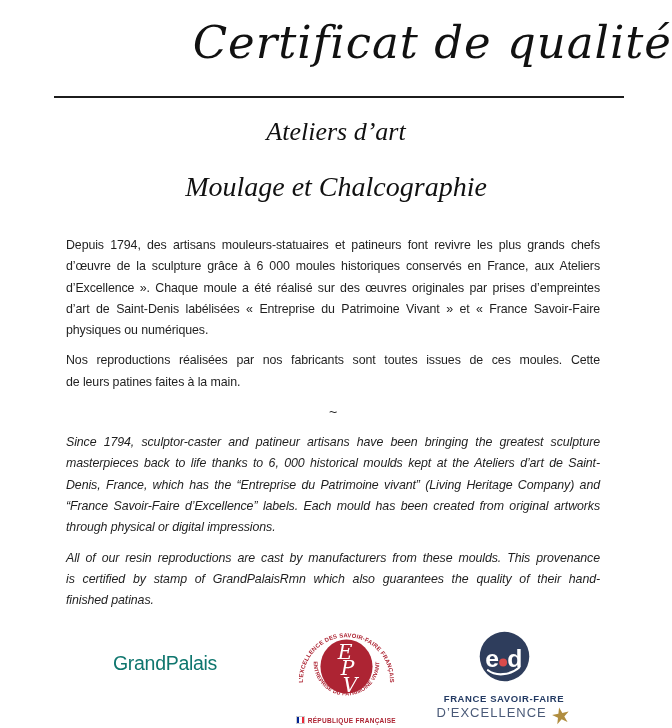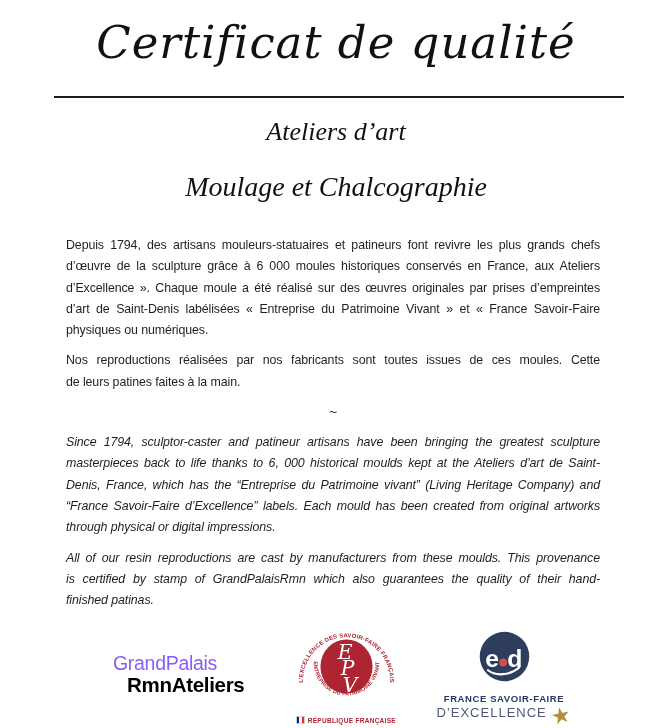--- a/index.html
+++ b/index.html
@@ -3,21 +3,21 @@
 <meta charset="utf-8">
 <style>
   html,body { margin:0; padding:0; background:#fff; }
   .page {
     position:relative; width:672px; height:728px; background:#ffffff;
     overflow:hidden; font-family:"Liberation Sans", sans-serif; color:#1f1f1f;
   }
 
   
   .title {
-    position:absolute; top:0px; left:0; width:100%; text-align:center;
+    position:absolute; top:0px; left:0; width:100%; text-align:right;
     font-family:"DejaVu Serif", serif; font-style:italic; font-weight:400;
     font-size:45px; line-height:86px; color:#111; margin:0; letter-spacing:1px;
   }
   .rule { position:absolute; top:96px; left:54px; width:570px; height:2px; background:#1c1c1c; }
 
   .subtitle {
     position:absolute; left:0; width:100%; text-align:center;
     font-family:Liberation Serif, serif; font-style:italic; color:#111; margin:0;
   }
   .sub1 { top:112px; font-size:26px; line-height:40px; }
@@ -33,21 +33,21 @@
   }
   .tlast { text-align-last:left; }
   .para-en .tline { font-style:italic; }
   .tilde-row {
     text-align:center; font-size:14px; line-height:20px;
     margin:6px 0 10px 0; color:#1f1f1f;
   }
 
   
   .logo-gp { position:absolute; left:113px; top:652px; }
-  .gp1 { font-size:19.5px; line-height:22px; color:#8b5cf6; letter-spacing:-0.3px; }
+  .gp1 { font-size:19.5px; line-height:22px; color:#0f766e; letter-spacing:-0.3px; }
   .gp2 { font-size:20.5px; line-height:22px; font-weight:700; color:#000; margin-left:14px; letter-spacing:-0.3px; }
 
   .logo-epv { position:absolute; left:296px; top:626px; width:100px; text-align:center; }
   .arc-text { font-family:"Liberation Sans", sans-serif; font-weight:700; letter-spacing:0.2px; }
   .arc-top { font-size:6.1px; }
   .arc-bottom { font-size:5.6px; }
   .epv-letter {
     font-family:"DejaVu Serif", serif; font-style:italic; font-size:21px; fill:#ffffff;
   }
   .republique {
@@ -106,21 +106,20 @@
       </div>
     <div class="para para-en">
         <div class="tline">All of our resin reproductions are cast by manufacturers from these moulds. This provenance</div>
         <div class="tline">is certified by stamp of GrandPalaisRmn which also guarantees the quality of their hand-</div>
         <div class="tline tlast">finished patinas.</div>
       </div>
   </div>
 
   <div class="logo-gp">
     <div class="gp1">GrandPalais</div>
-    <div class="gp2">RmnAteliers</div>
   </div>
 
   <div class="logo-epv">
     <svg viewBox="0 0 100 87" width="97" height="84" aria-hidden="true">
       <defs>
         <path id="arcTop" d="M 6,66 A 45,45 0 1 1 94,66" fill="none"></path>
         <path id="arcBottom" d="M 16,38 A 34,34 0 0 0 84,38" fill="none"></path>
       </defs>
       <ellipse cx="50" cy="42" rx="27" ry="28" fill="#ad2433"></ellipse>
       <text class="arc-text arc-top" text-anchor="middle" fill="#ad2433">

